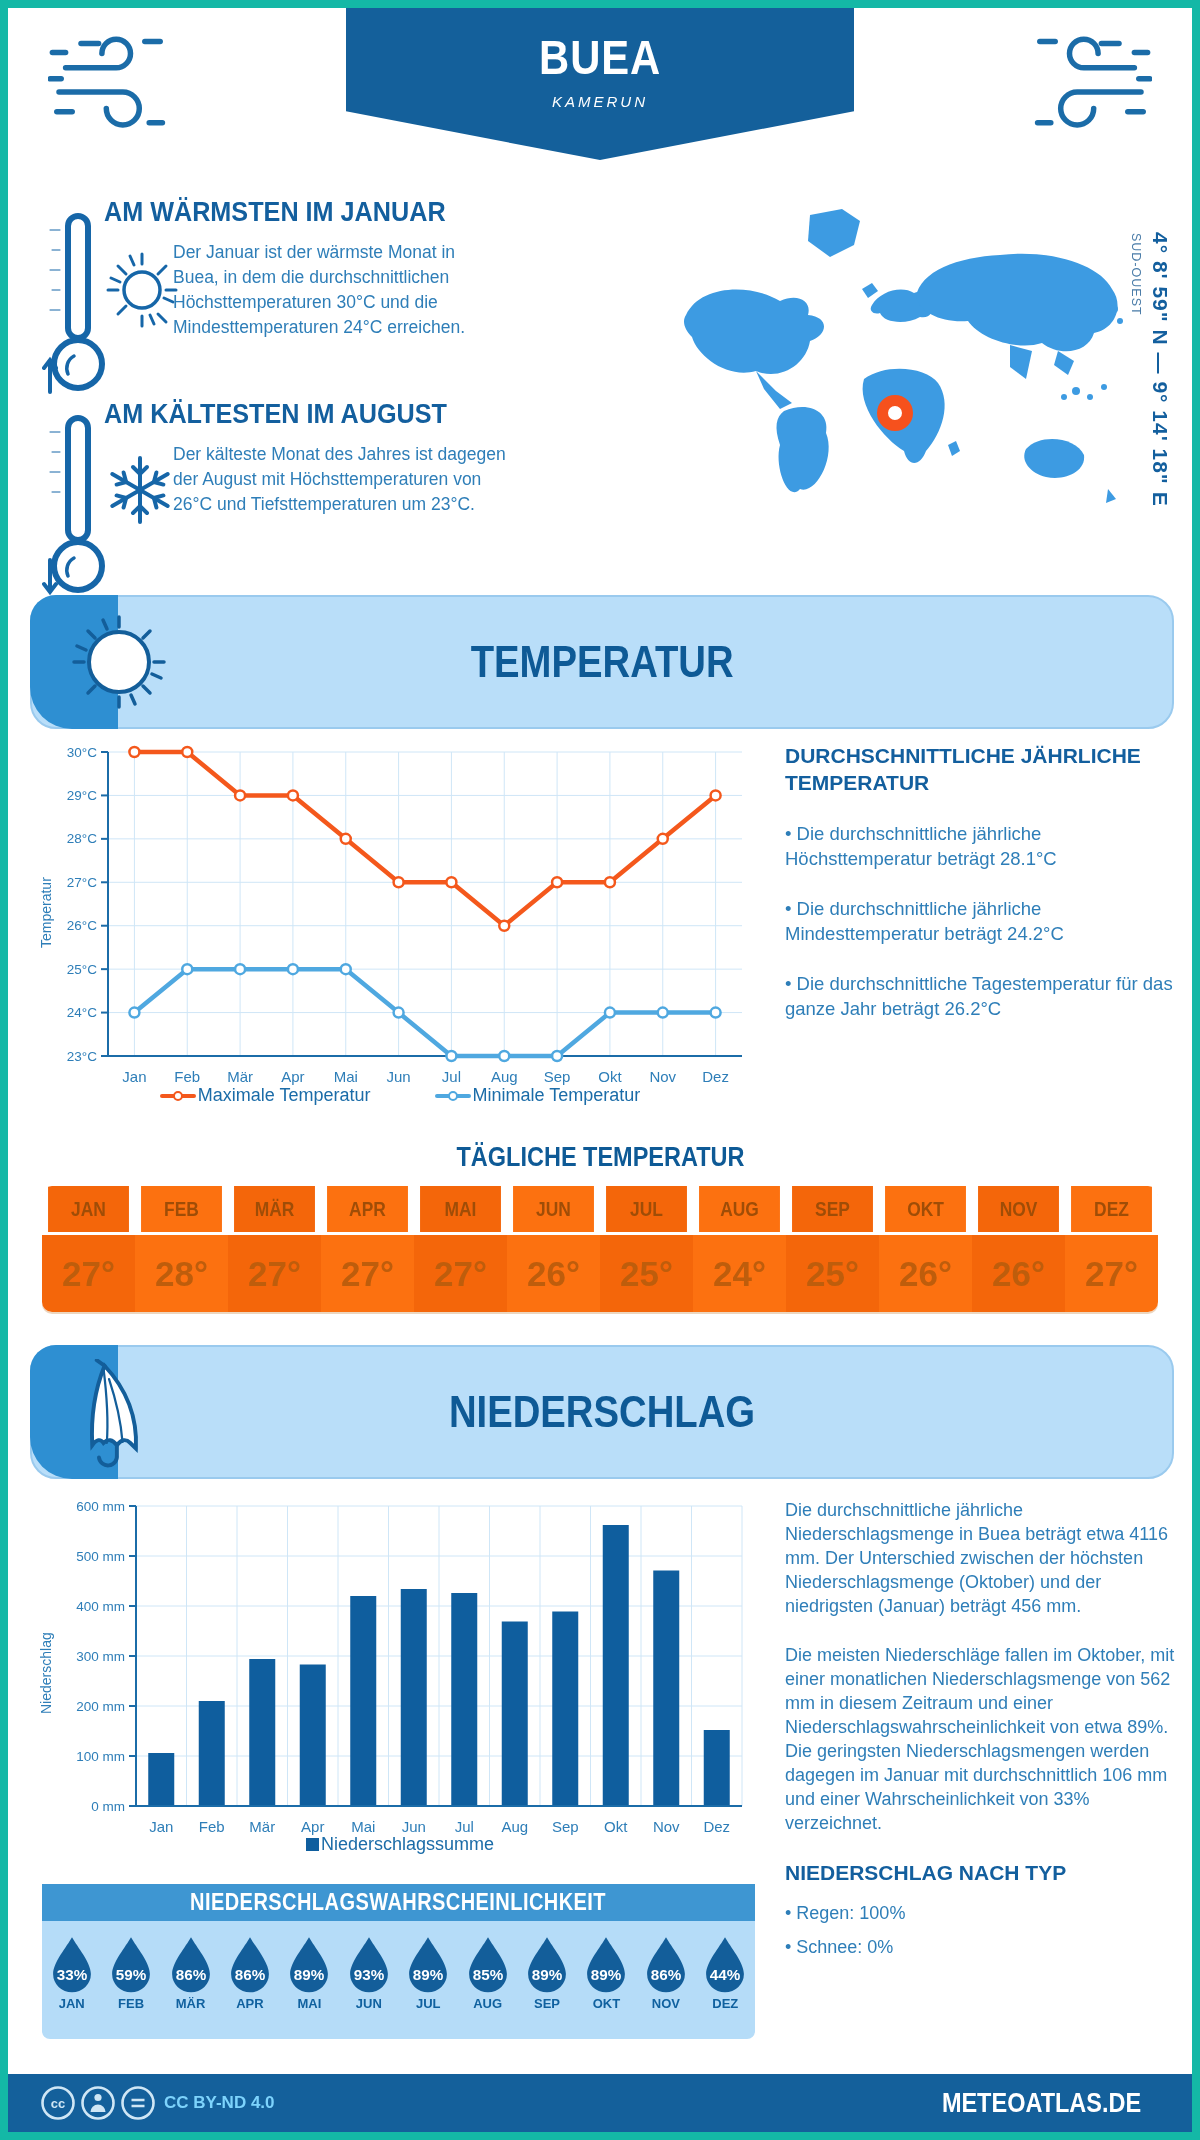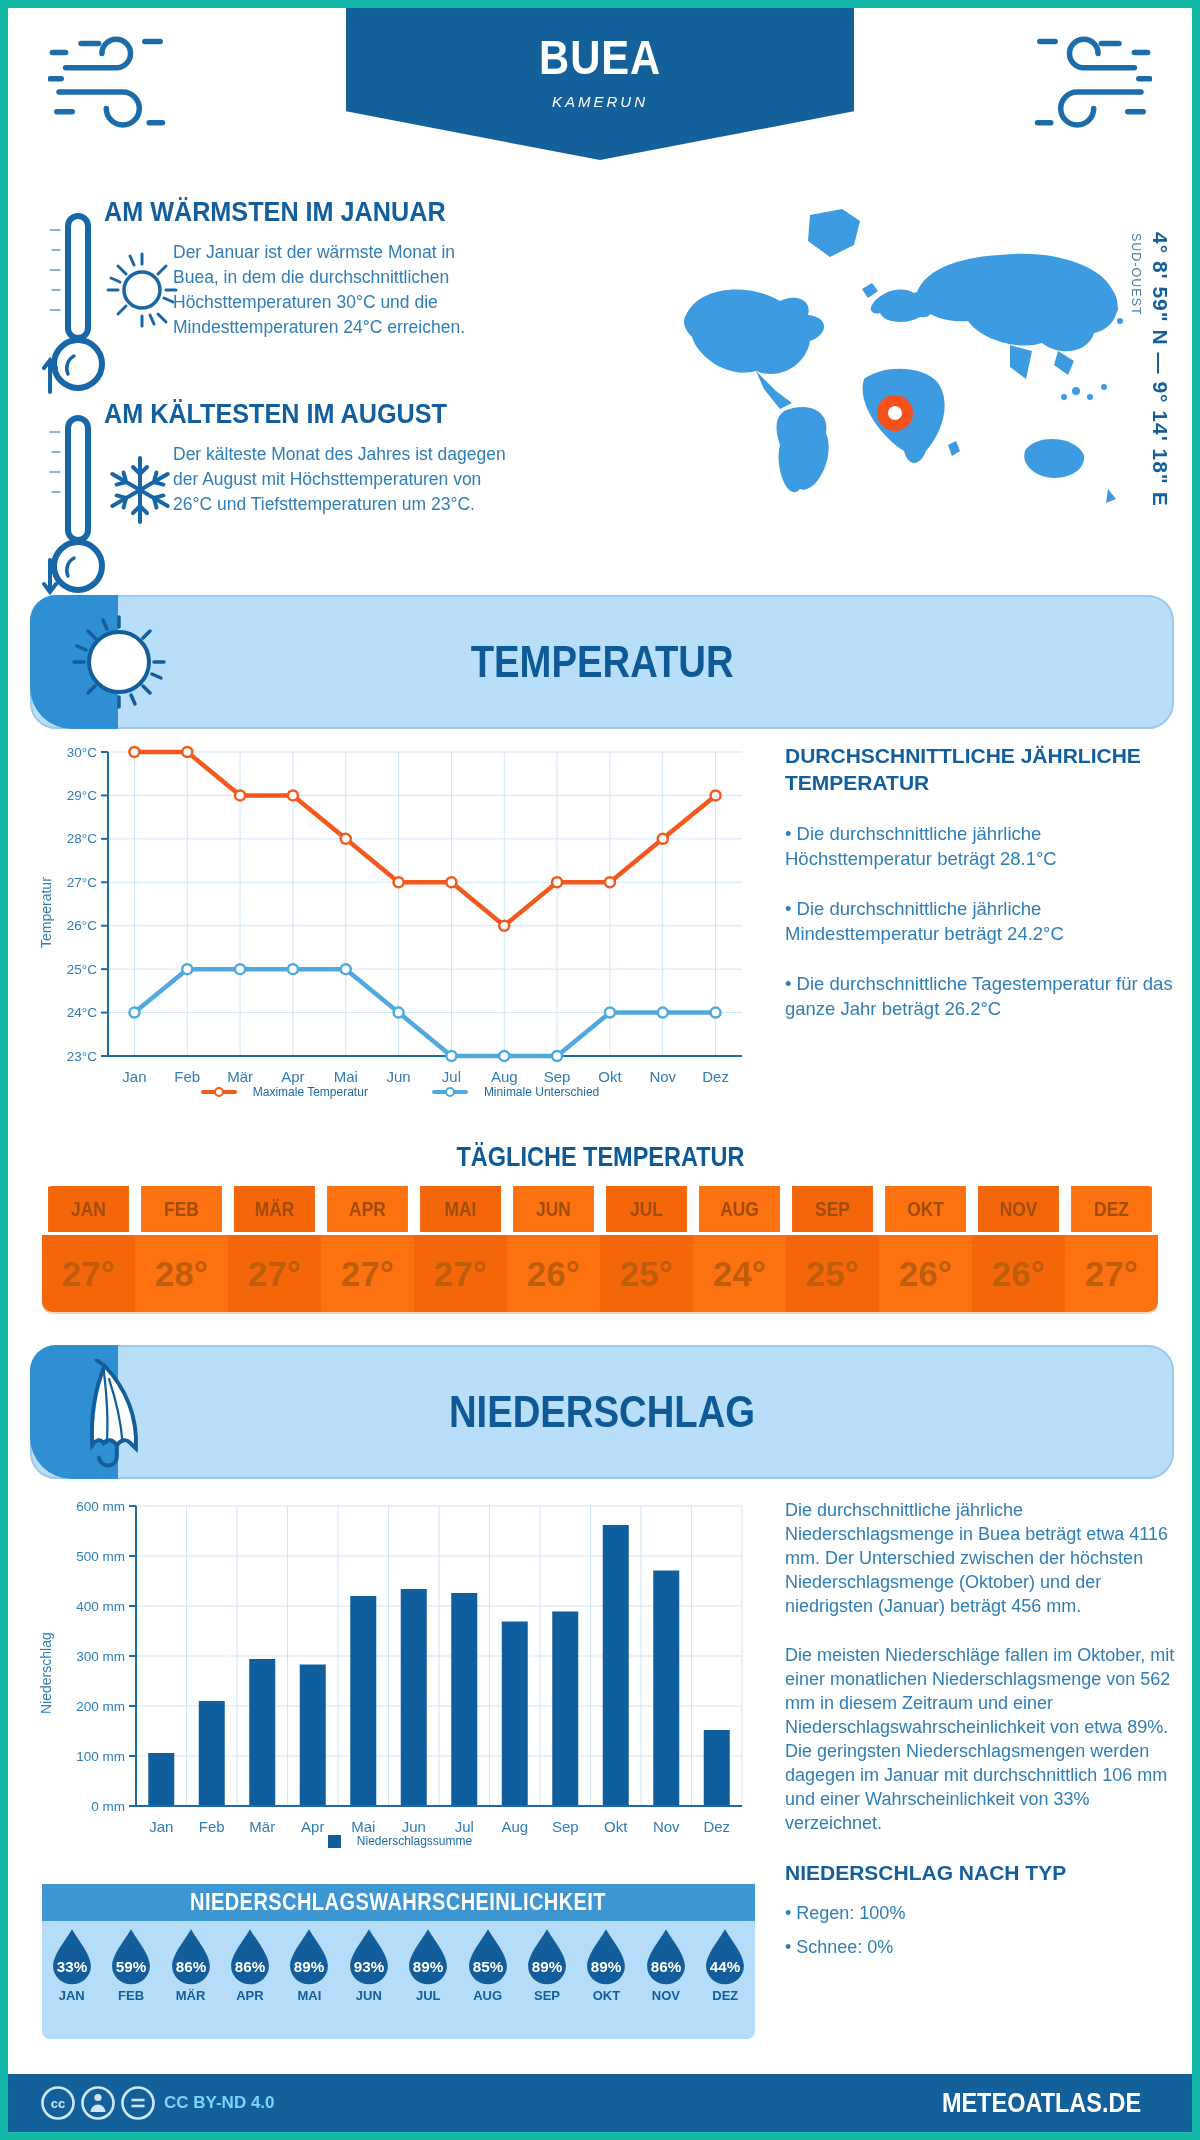--- a/index.html
+++ b/index.html
@@ -22,21 +22,21 @@
   .vregion{writing-mode:vertical-rl;font-size:12.5px;color:#4A7CA8;letter-spacing:1px;}
   
   .band{width:1140px;height:130px;background:#B9DEF9;border:2px solid #9ACAEE;border-radius:26px;}
   .band .wedge{position:absolute;left:-2px;top:-2px;width:88px;height:134px;background:#2E8FD2;
                border-radius:26px 0 0 26px;border-bottom-left-radius:42px;}
   .band .btitle{position:absolute;left:0;right:0;top:0;height:130px;display:flex;align-items:center;justify-content:center;
                 font-size:44px;font-weight:bold;color:#0E5A96;}
   
   .vlabel{writing-mode:vertical-rl;transform:rotate(180deg);font-size:14px;color:#2E7EB8;}
   .legend{display:flex;justify-content:center;gap:64px;width:700px;}
-  .leg-item{display:flex;align-items:center;gap:16px;font-size:12px;color:#1B6CA8;}
+  .leg-item{display:flex;align-items:center;gap:2px;font-size:18px;color:#1B6CA8;}
   
   .panel-h{font-size:21px;font-weight:bold;color:#135F9E;line-height:1.3;}
   .panel p{margin:24px 0 0 0;font-size:18.5px;line-height:1.38;color:#2E7EB8;}
   
   .daily-h{left:0;right:0;top:1134px;text-align:center;font-size:27px;font-weight:bold;color:#0E5A96;}
   .dtable{left:34px;top:1178px;width:1116px;height:126px;border-radius:10px;overflow:hidden;
           box-shadow:0 2px 0 rgba(180,90,0,.25);}
   .drow{display:grid;grid-template-columns:repeat(12,1fr);}
   .drow.months{height:46px;}
   .drow.vals{height:77px;}
@@ -46,21 +46,21 @@
   .dcell.v{font-size:35px;font-weight:bold;color:#BE5D0C;}
   
   .ptext p{margin:0 0 24px 0;font-size:18px;line-height:1.34;color:#2E7EB8;}
   .ptext .panel-h{margin:4px 0 14px 0;}
   .ptext .bt{margin:0 0 10px 0;}
   
   .prob-h{left:34px;top:1876px;width:713px;height:37px;background:#3E96D2;color:#fff;display:flex;
           align-items:center;justify-content:center;font-size:23px;font-weight:bold;letter-spacing:.5px;}
   .prob-b{left:34px;top:1913px;width:713px;height:118px;background:#B5DCF8;border-radius:0 0 8px 8px;
           display:grid;grid-template-columns:repeat(12,1fr);}
-  .pcell{display:flex;flex-direction:column;align-items:center;padding-top:7px;}
+  .pcell{display:flex;flex-direction:column;align-items:center;padding-top:15px;}
   .pcell .mon{margin-top:3px;font-size:13px;font-weight:bold;color:#10619F;}
   
   .footer{left:0;right:0;bottom:0;height:58px;background:#14609B;display:flex;align-items:center;}
   .cc-group{display:flex;align-items:center;gap:4px;margin-left:32px;}
   .cc-label{font-size:17px;font-weight:bold;color:#7dd3fc;margin-left:4px;}
   .site{margin-left:auto;margin-right:36px;font-size:27px;font-weight:bold;color:#fff;}
 </style>
 </head>
 <body>
 
@@ -307,21 +307,21 @@
           <line x1="2" y1="6" x2="34" y2="6" stroke="#F4581C" stroke-width="4" stroke-linecap="round"></line>
           <circle cx="18" cy="6" r="4" fill="#fff" stroke="#F4581C" stroke-width="2"></circle>
         </svg>
         <span>Maximale Temperatur</span>
       </div>
       <div class="leg-item">
         <svg width="36" height="12">
           <line x1="2" y1="6" x2="34" y2="6" stroke="#4FA8E0" stroke-width="4" stroke-linecap="round"></line>
           <circle cx="18" cy="6" r="4" fill="#fff" stroke="#4FA8E0" stroke-width="2"></circle>
         </svg>
-        <span>Minimale Unterschied</span>
+        <span>Minimale Temperatur</span>
       </div>
     </div>
 
   <div class="abs panel" style="left:777px;top:734px;width:392px">
     <div class="panel-h">DURCHSCHNITTLICHE JÄHRLICHE TEMPERATUR</div>
     <div id="annual-bullets">
         <p>• Die durchschnittliche jährliche Höchsttemperatur beträgt 28.1°C</p>
         <p>• Die durchschnittliche jährliche Mindesttemperatur beträgt 24.2°C</p>
         <p>• Die durchschnittliche Tagestemperatur für das ganze Jahr beträgt 26.2°C</p>
       </div>

